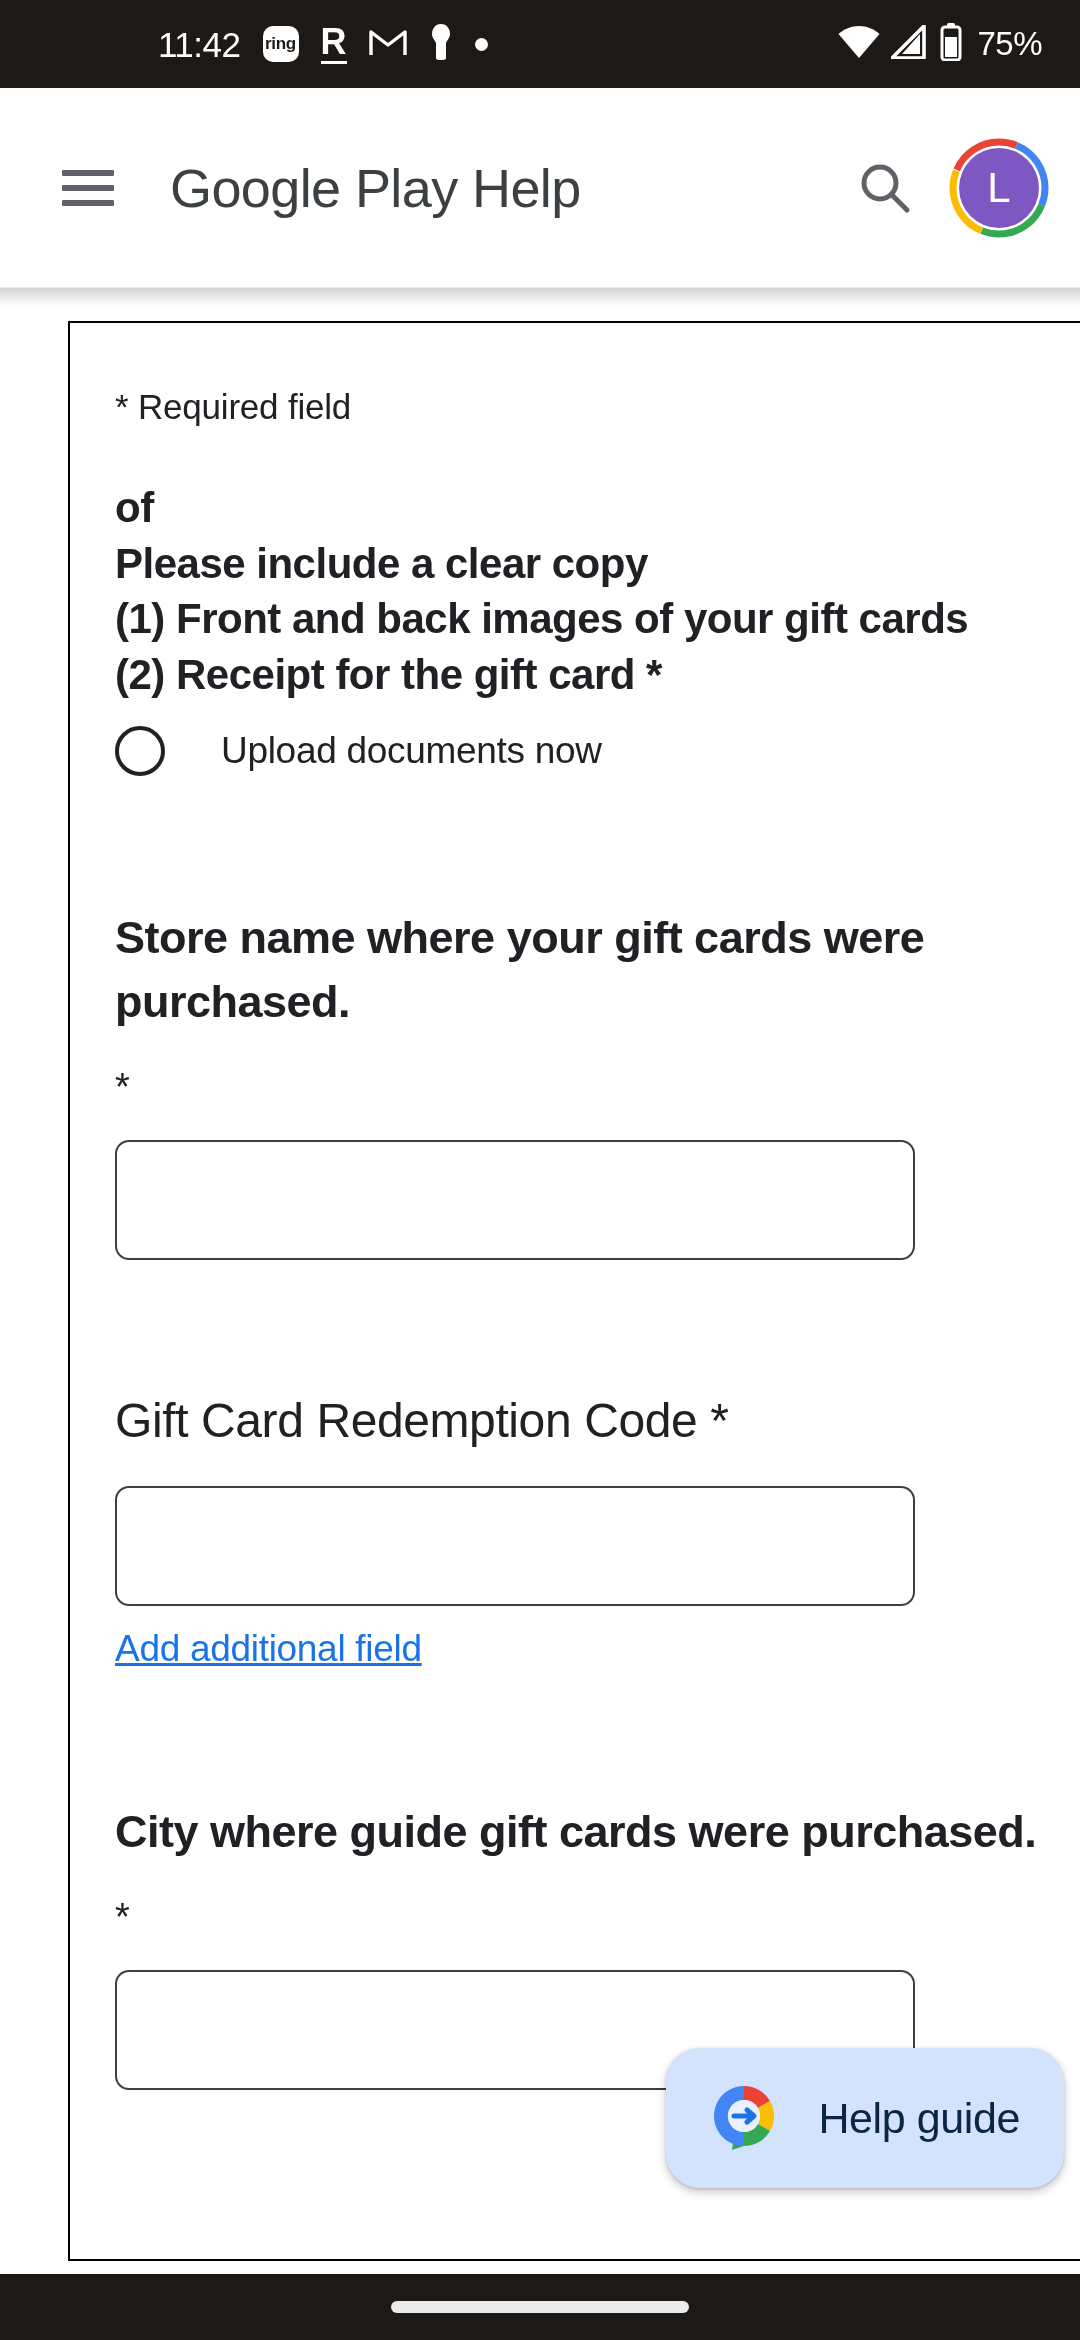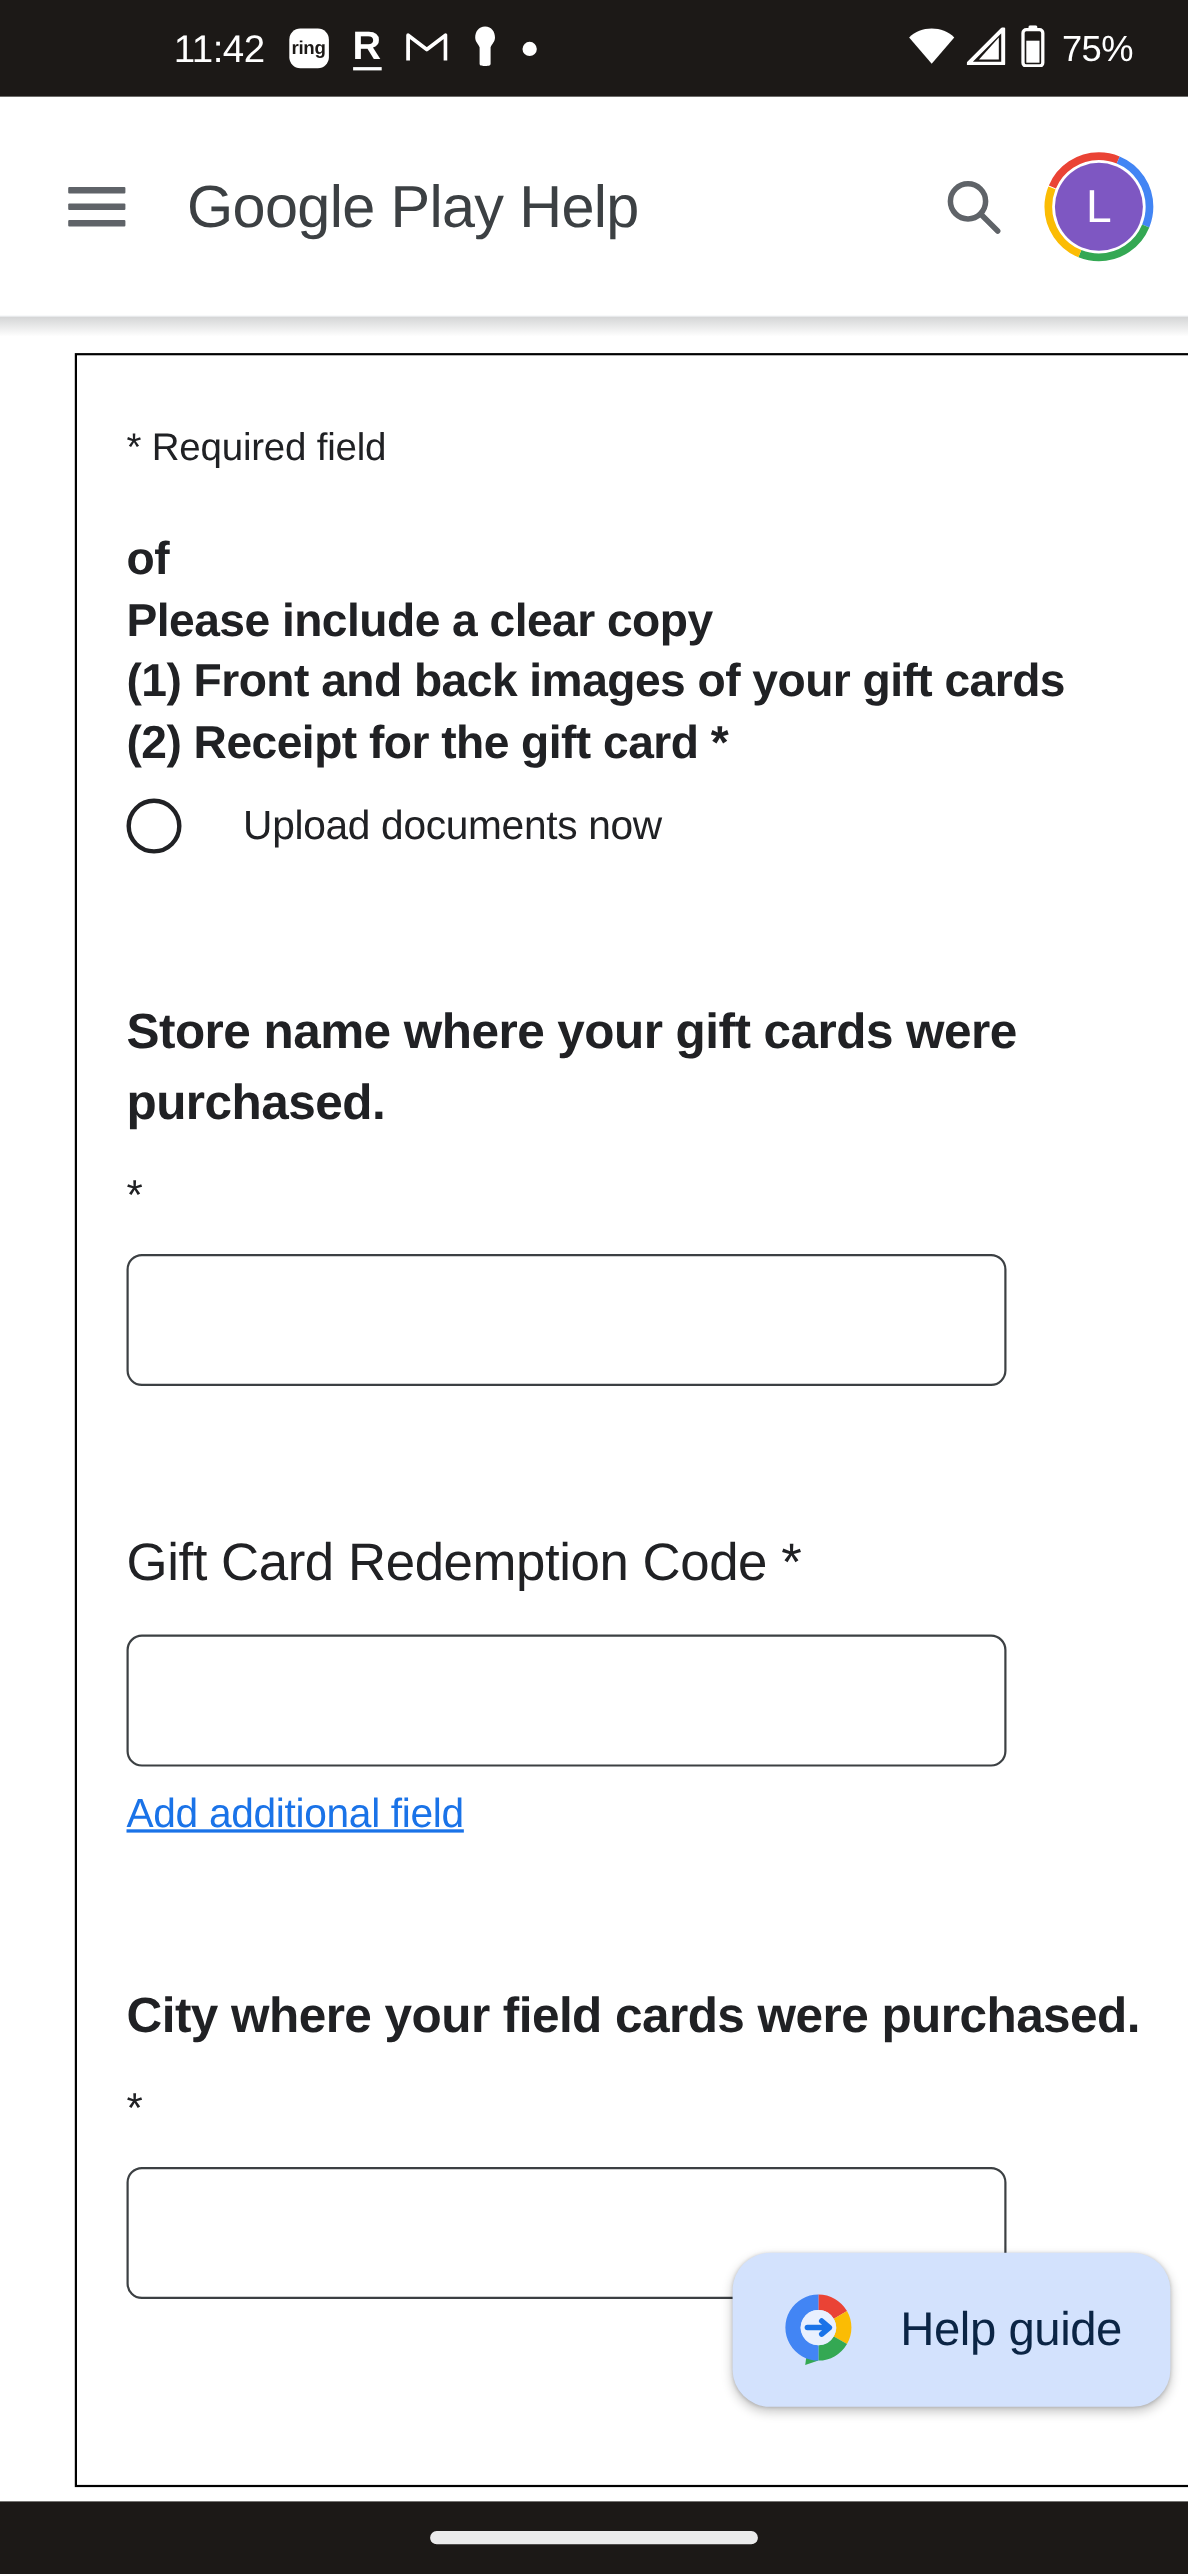--- a/index.html
+++ b/index.html
@@ -22,21 +22,21 @@
   
   .status-bar {
     position: absolute;
     top: 0; left: 0;
     width: 1080px;
     height: 88px;
     background: #1c1917;
     display: flex;
     align-items: center;
     justify-content: space-between;
-    padding: 0 50px 0 0;
+    padding: 0 38px 0 0;
   }
   .status-left {
     display: flex;
     align-items: center;
     gap: 22px;
     padding-left: 158px;
   }
   .status-clock {
     color: #ffffff;
     font-size: 35px;
@@ -396,21 +396,21 @@
           <input class="text-input" type="text" value="" placeholder="" style="">
         </div>
 
         <div class="field-group">
           <div class="field-label-reg">Gift Card Redemption Code *</div>
           <input class="text-input" type="text" value="" placeholder="" style="">
           <a class="add-link" href="#">Add additional field</a>
         </div>
 
         <div class="field-group">
-          <div class="field-label-bold">City where your field cards were purchased.</div>
+          <div class="field-label-bold">City where guide gift cards were purchased.</div>
           <div class="req-star">*</div>
           <input class="text-input" type="text" value="" placeholder="" style="">
         </div>
       </div>
 
     </div>
   </div>
 
   <div class="help-fab">
     <div>

